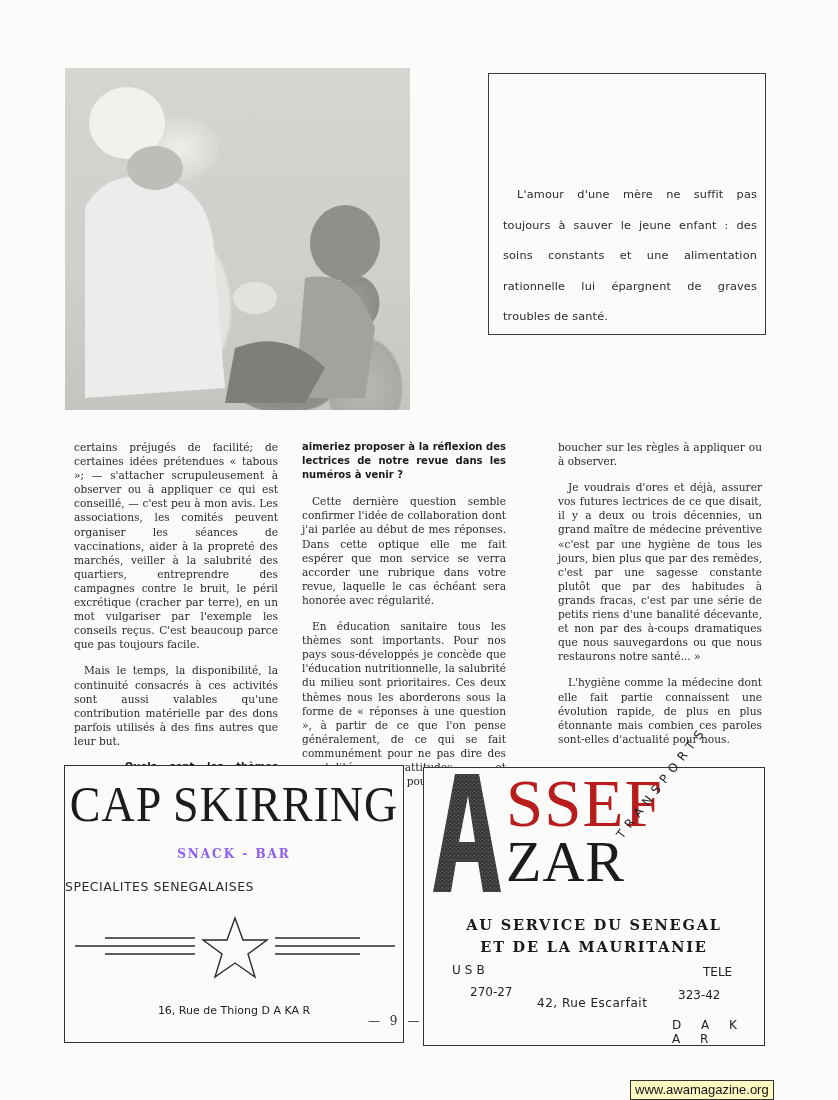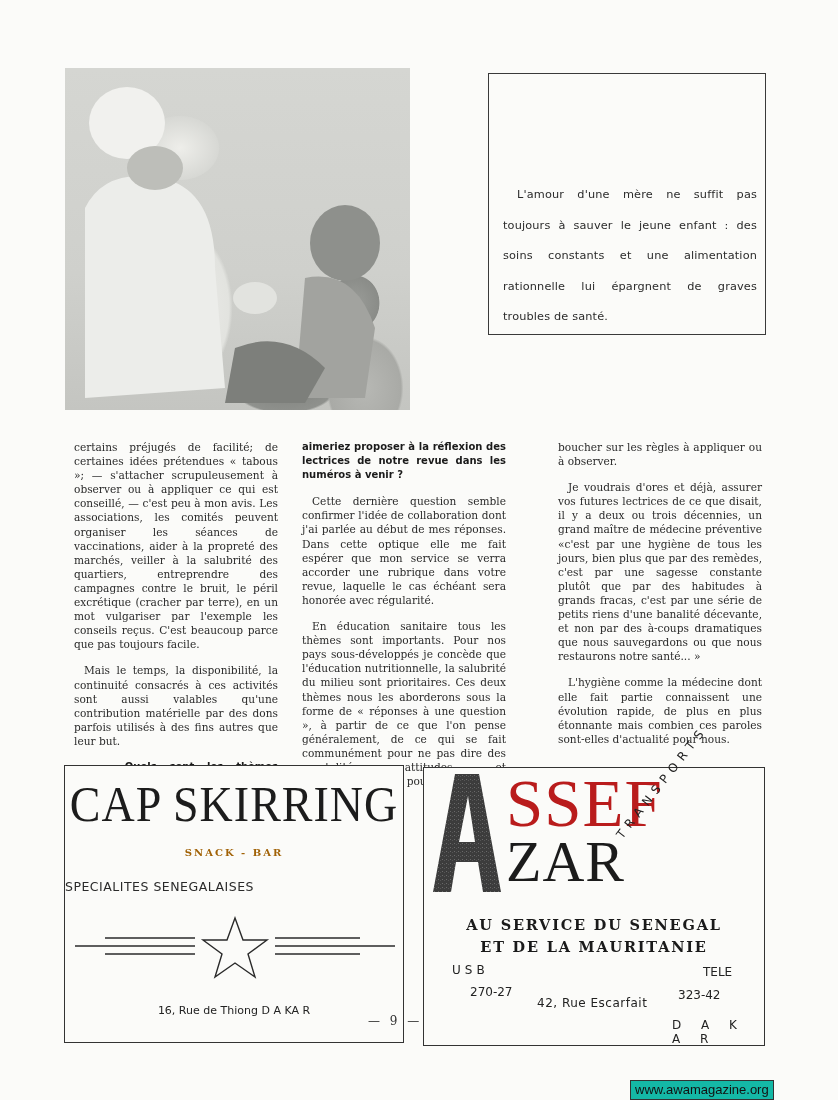--- a/index.html
+++ b/index.html
@@ -44,21 +44,21 @@
   }
   #ad1 { left:64px; top:721px; width:340px; height:278px; }
   #ad2 { left:423px; top:723px; width:342px; height:279px; }
   .cap-title {
     position:absolute; left:0; width:100%; top:12px; text-align:center;
     font-family:"Liberation Serif", serif; font-size:46px; letter-spacing:1px; color:#1c1c1c;
     transform:scaleY(1.08);
   }
   .cap-sub {
     position:absolute; left:0; width:100%; top:81px; text-align:center;
-    font-family:"DejaVu Serif", serif; font-weight:bold; font-size:10px; letter-spacing:2px; color:#a16207;
+    font-family:"DejaVu Serif", serif; font-weight:bold; font-size:12px; letter-spacing:2px; color:#8b5cf6;
   }
   .cap-spec {
     position:absolute; left:0; width:100%; top:113px; text-align:left;
     font-family:"DejaVu Sans", sans-serif; font-size:12.5px; letter-spacing:0.5px; color:#2a2a2a;
   }
   .cap-emblem { position:absolute; left:10px; top:150px; width:320px; height:70px; }
   .cap-addr {
     position:absolute; left:0; width:100%; top:238px; text-align:center;
     font-family:"DejaVu Sans", sans-serif; font-size:11px; color:#222;
   }
@@ -88,21 +88,21 @@
   .usbnum { left:46px; top:217px; }
   .tele { left:279px; top:197px; }
   .telenum { left:254px; top:220px; }
   .addr2 { left:113px; top:228px; letter-spacing:0.5px; }
   .dakar { left:248px; top:250px; letter-spacing:8px; }
   .page-num {
     position:absolute; left:368px; top:1014px; font-size:12px; color:#333; letter-spacing:3px;
   }
   .watermark {
     position:absolute; left:630px; top:1080px; padding:0 4px; height:18px; line-height:18px;
-    border:1px solid #333; background:#14b8a6;
+    border:1px solid #333; background:#fef9c3;
     font-family:"Liberation Sans", sans-serif; font-size:13px; color:#111;
   }
 </style>
 </head>
 <body>
 
 <div class="photo">
   <svg width="345" height="342" viewBox="0 0 345 342">
     <ellipse cx="62" cy="55" rx="38" ry="36" fill="#f1f1ee"></ellipse>
     <path d="M20 140 Q40 100 95 110 Q150 120 150 200 L160 320 L20 330 Z" fill="#ecedea"></path>

